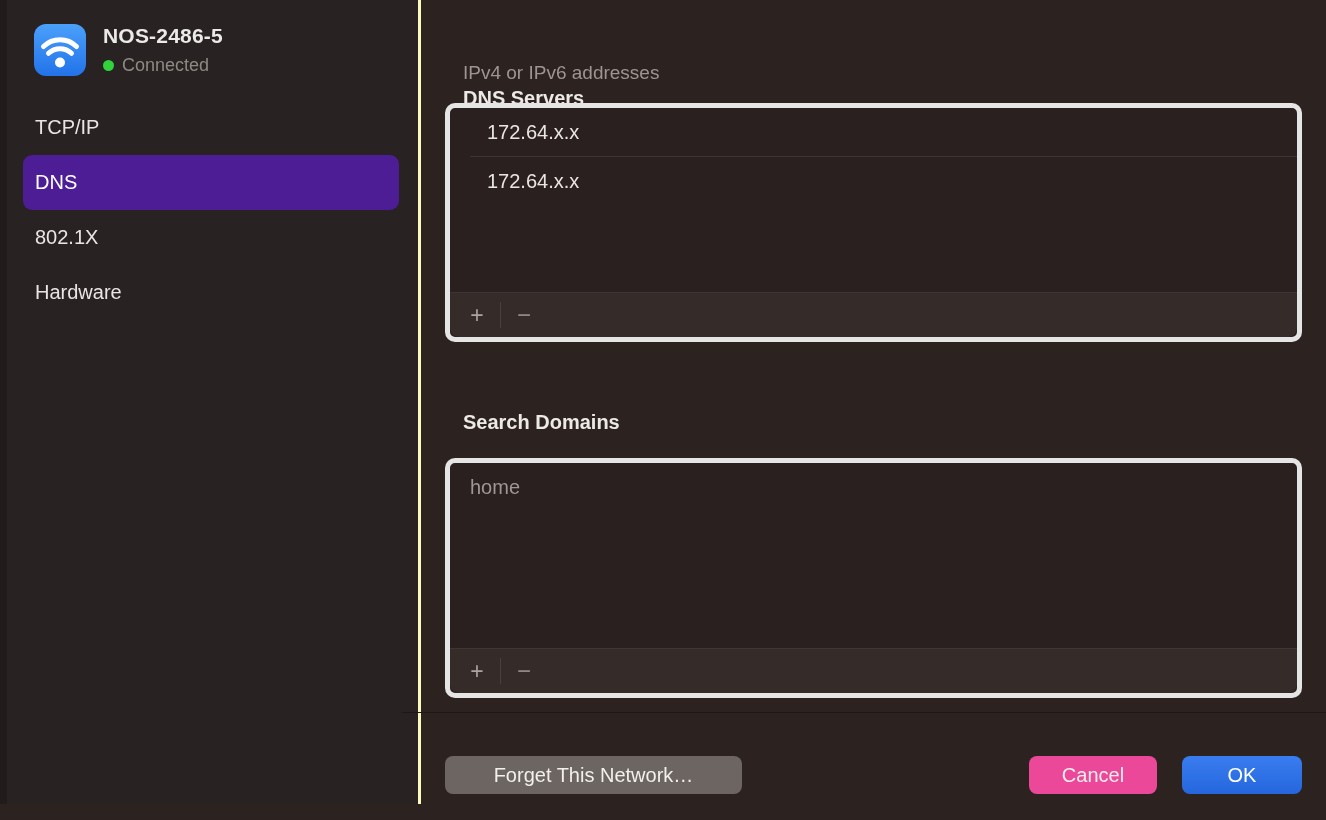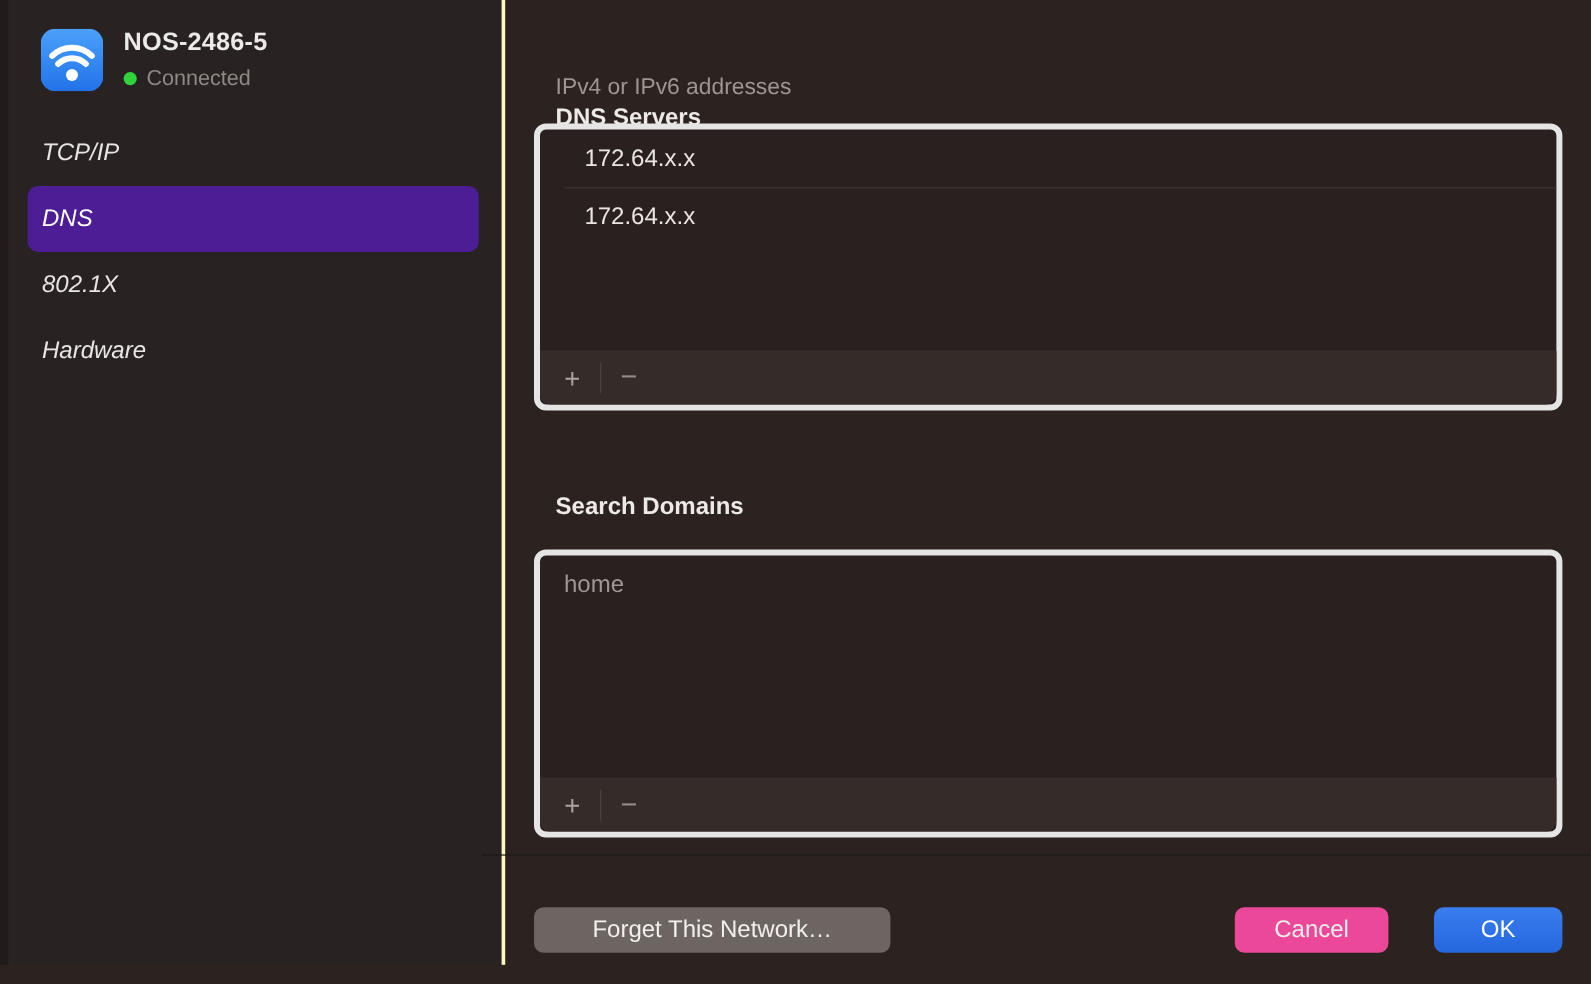--- a/index.html
+++ b/index.html
@@ -21,21 +21,21 @@
   .wifi-badge{width:52px;height:52px;flex:0 0 auto;}
   .conn-meta{margin-left:17px;}
   .conn-name{font-size:21px;font-weight:600;color:#eceae8;letter-spacing:.2px;}
   .conn-status{display:flex;align-items:center;margin-top:7px;text-align:right;}
   .status-dot{width:11px;height:11px;border-radius:50%;background:#30d33b;margin-right:8px;}
   .status-text{font-size:18px;color:#8f8985;}
 
   .nav{position:absolute;top:100px;left:0;right:0;list-style:none;margin:0;padding:0;}
   .nav-item{
     height:55px;margin:0 19px 0 23px;display:flex;align-items:center;
-    padding-left:12px;border-radius:9px;font-size:20px;color:#e9e5e3;cursor:default;font-style:italic;
+    padding-left:12px;border-radius:9px;font-size:20px;color:#e9e5e3;cursor:default;
   }
   .nav-item.selected{background:#4c1d95;color:#ffffff;}
 
   
   .main{position:absolute;left:402px;top:0;right:0;bottom:0;}
   .section-title{position:absolute;left:61px;font-size:20px;font-weight:700;color:#ece9e7;}
   .section-sub{position:absolute;left:61px;font-size:19px;color:#9c9591;}
   .t-dns{top:46px;margin-top:41px;} .sub-dns{top:62px;} .t-search{top:411px;}
 
   .listbox{
@@ -66,21 +66,21 @@
   .hdivider{position:absolute;left:0;right:0;top:712px;height:1px;background:#1c1817;}
 
   
   .btn{
     position:absolute;top:756px;height:38px;box-sizing:border-box;
     display:flex;align-items:center;justify-content:center;
     border-radius:8px;font-size:20px;cursor:default;
   }
   .btn-forget{left:43px;width:297px;background:#6c6562;color:#f2efec;}
   .btn-cancel{right:169px;width:128px;background:#ec4899;color:#f0edeb;}
-  .btn-ok{right:24px;width:107px;background:linear-gradient(#3a7df0,#2566dd);color:#ffffff;font-weight:500;}
+  .btn-ok{right:24px;width:120px;background:linear-gradient(#3a7df0,#2566dd);color:#ffffff;font-weight:500;}
 </style>
 </head>
 <body>
 
 <div class="sidebar">
   <div class="window-edge"></div>
 
   <div class="conn-header">
     <svg class="wifi-badge" viewBox="0 0 52 52">
       <defs>

